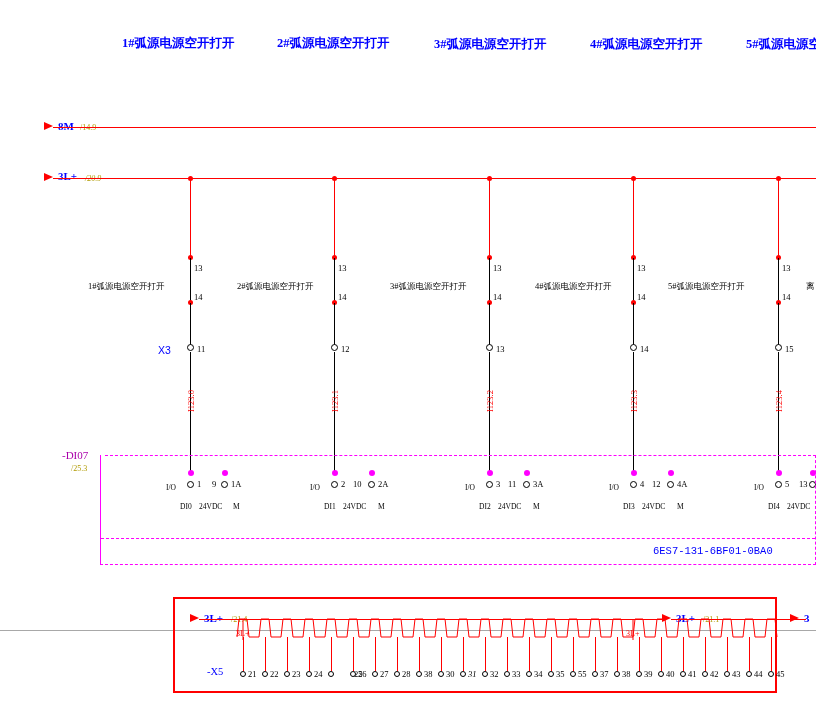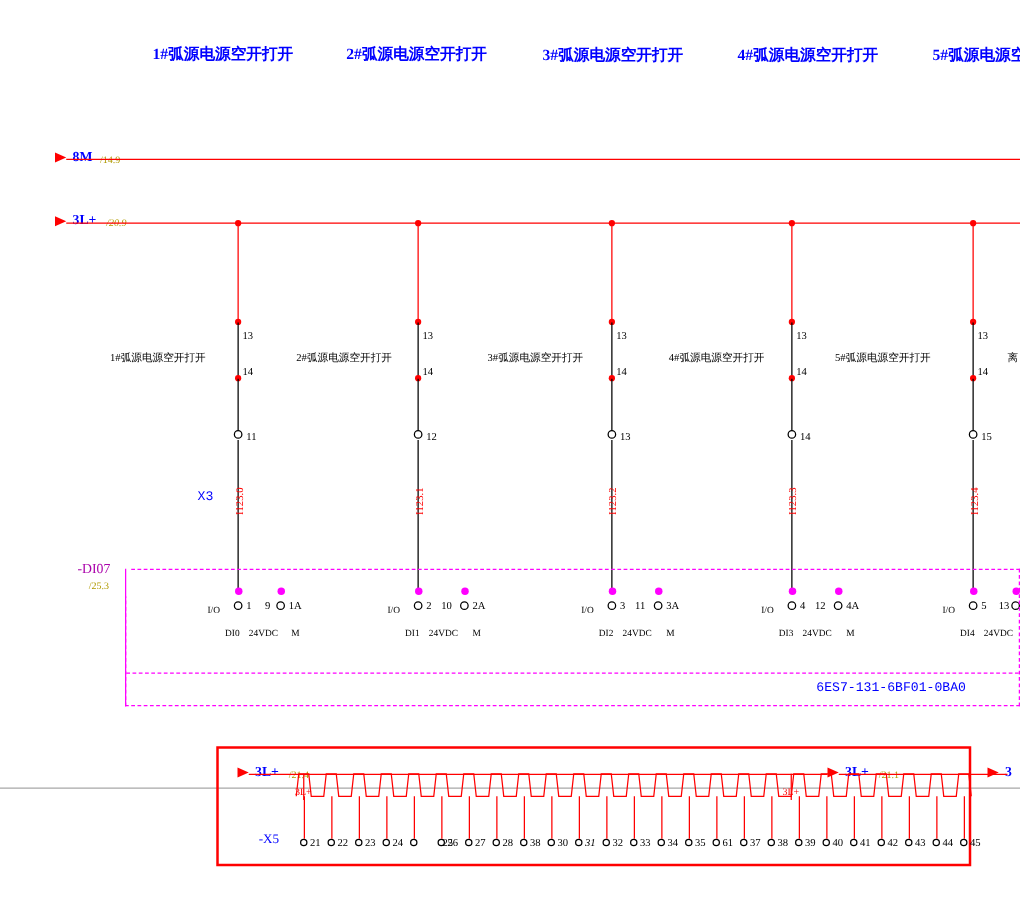--- a/index.html
+++ b/index.html
@@ -89,24 +89,23 @@
     white-space: nowrap;
   }
   .term-num {
     color: #000000;
     font-family: "Liberation Serif", serif;
     font-size: 8.5px;
     white-space: nowrap;
   }
   .x3-label {
     color: #0000ff;
-    font-family: Liberation Mono, monospace;
+    font-family: Liberation Sans, sans-serif;
     font-size: 10.5px;
     white-space: nowrap;
-    margin-top: 48px;
   }
   .wire-name {
     color: #ff0000;
     font-family: "Liberation Serif", serif;
     font-size: 8.5px;
     white-space: nowrap;
     transform-origin: 0 0;
     transform: rotate(-90deg);
   }
 
@@ -413,21 +412,21 @@
       <div class="abs strip-term" style="left: 504px; top: 671px;"></div>
       <div class="abs strip-num" style="left: 512px; top: 669px;">33</div>
       <div class="abs" style="left: 507px; top: 637px; width: 0px; height: 34px; border-left: 1px solid rgb(255, 0, 0);"></div>
       <div class="abs strip-term" style="left: 526px; top: 671px;"></div>
       <div class="abs strip-num" style="left: 534px; top: 669px;">34</div>
       <div class="abs" style="left: 529px; top: 637px; width: 0px; height: 34px; border-left: 1px solid rgb(255, 0, 0);"></div>
       <div class="abs strip-term" style="left: 548px; top: 671px;"></div>
       <div class="abs strip-num" style="left: 556px; top: 669px;">35</div>
       <div class="abs" style="left: 551px; top: 637px; width: 0px; height: 34px; border-left: 1px solid rgb(255, 0, 0);"></div>
       <div class="abs strip-term" style="left: 570px; top: 671px;"></div>
-      <div class="abs strip-num" style="left: 578px; top: 669px;">61</div>
+      <div class="abs strip-num" style="left: 578px; top: 669px;">55</div>
       <div class="abs" style="left: 573px; top: 637px; width: 0px; height: 34px; border-left: 1px solid rgb(255, 0, 0);"></div>
       <div class="abs strip-term" style="left: 592px; top: 671px;"></div>
       <div class="abs strip-num" style="left: 600px; top: 669px;">37</div>
       <div class="abs" style="left: 595px; top: 637px; width: 0px; height: 34px; border-left: 1px solid rgb(255, 0, 0);"></div>
       <div class="abs strip-term" style="left: 614px; top: 671px;"></div>
       <div class="abs strip-num" style="left: 622px; top: 669px;">38</div>
       <div class="abs" style="left: 617px; top: 637px; width: 0px; height: 34px; border-left: 1px solid rgb(255, 0, 0);"></div>
       <div class="abs strip-term" style="left: 636px; top: 671px;"></div>
       <div class="abs strip-num" style="left: 644px; top: 669px;">39</div>
       <div class="abs" style="left: 639px; top: 637px; width: 0px; height: 34px; border-left: 1px solid rgb(255, 0, 0);"></div>

